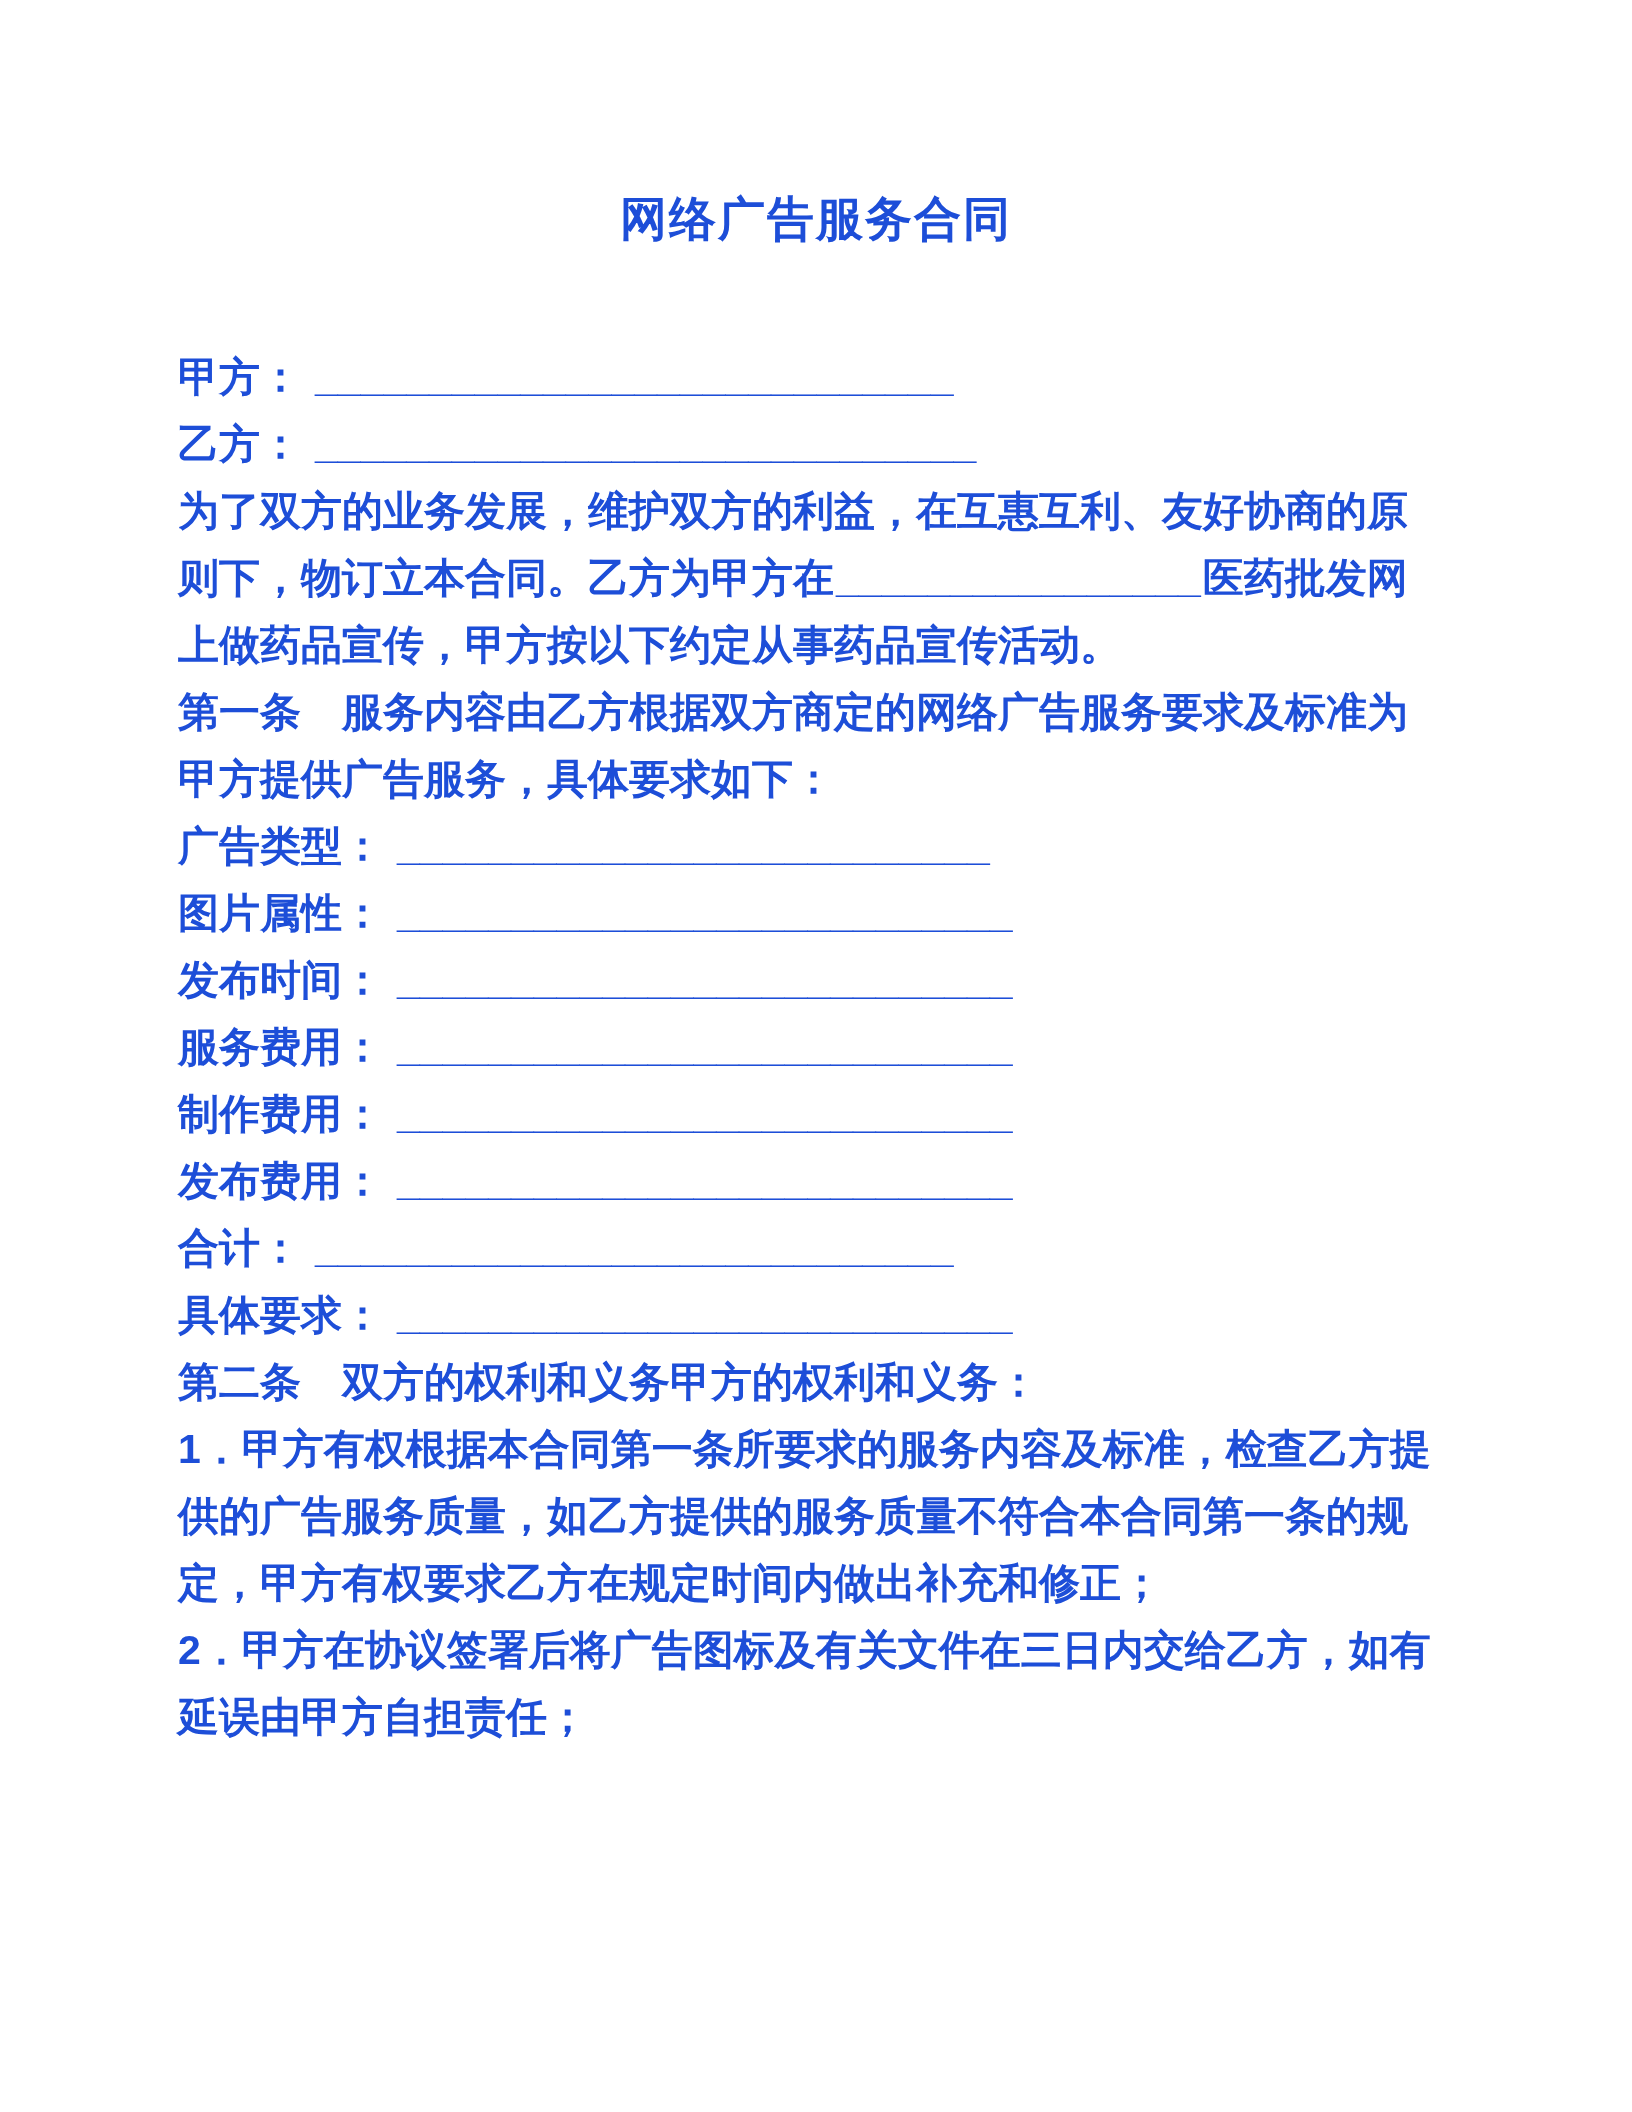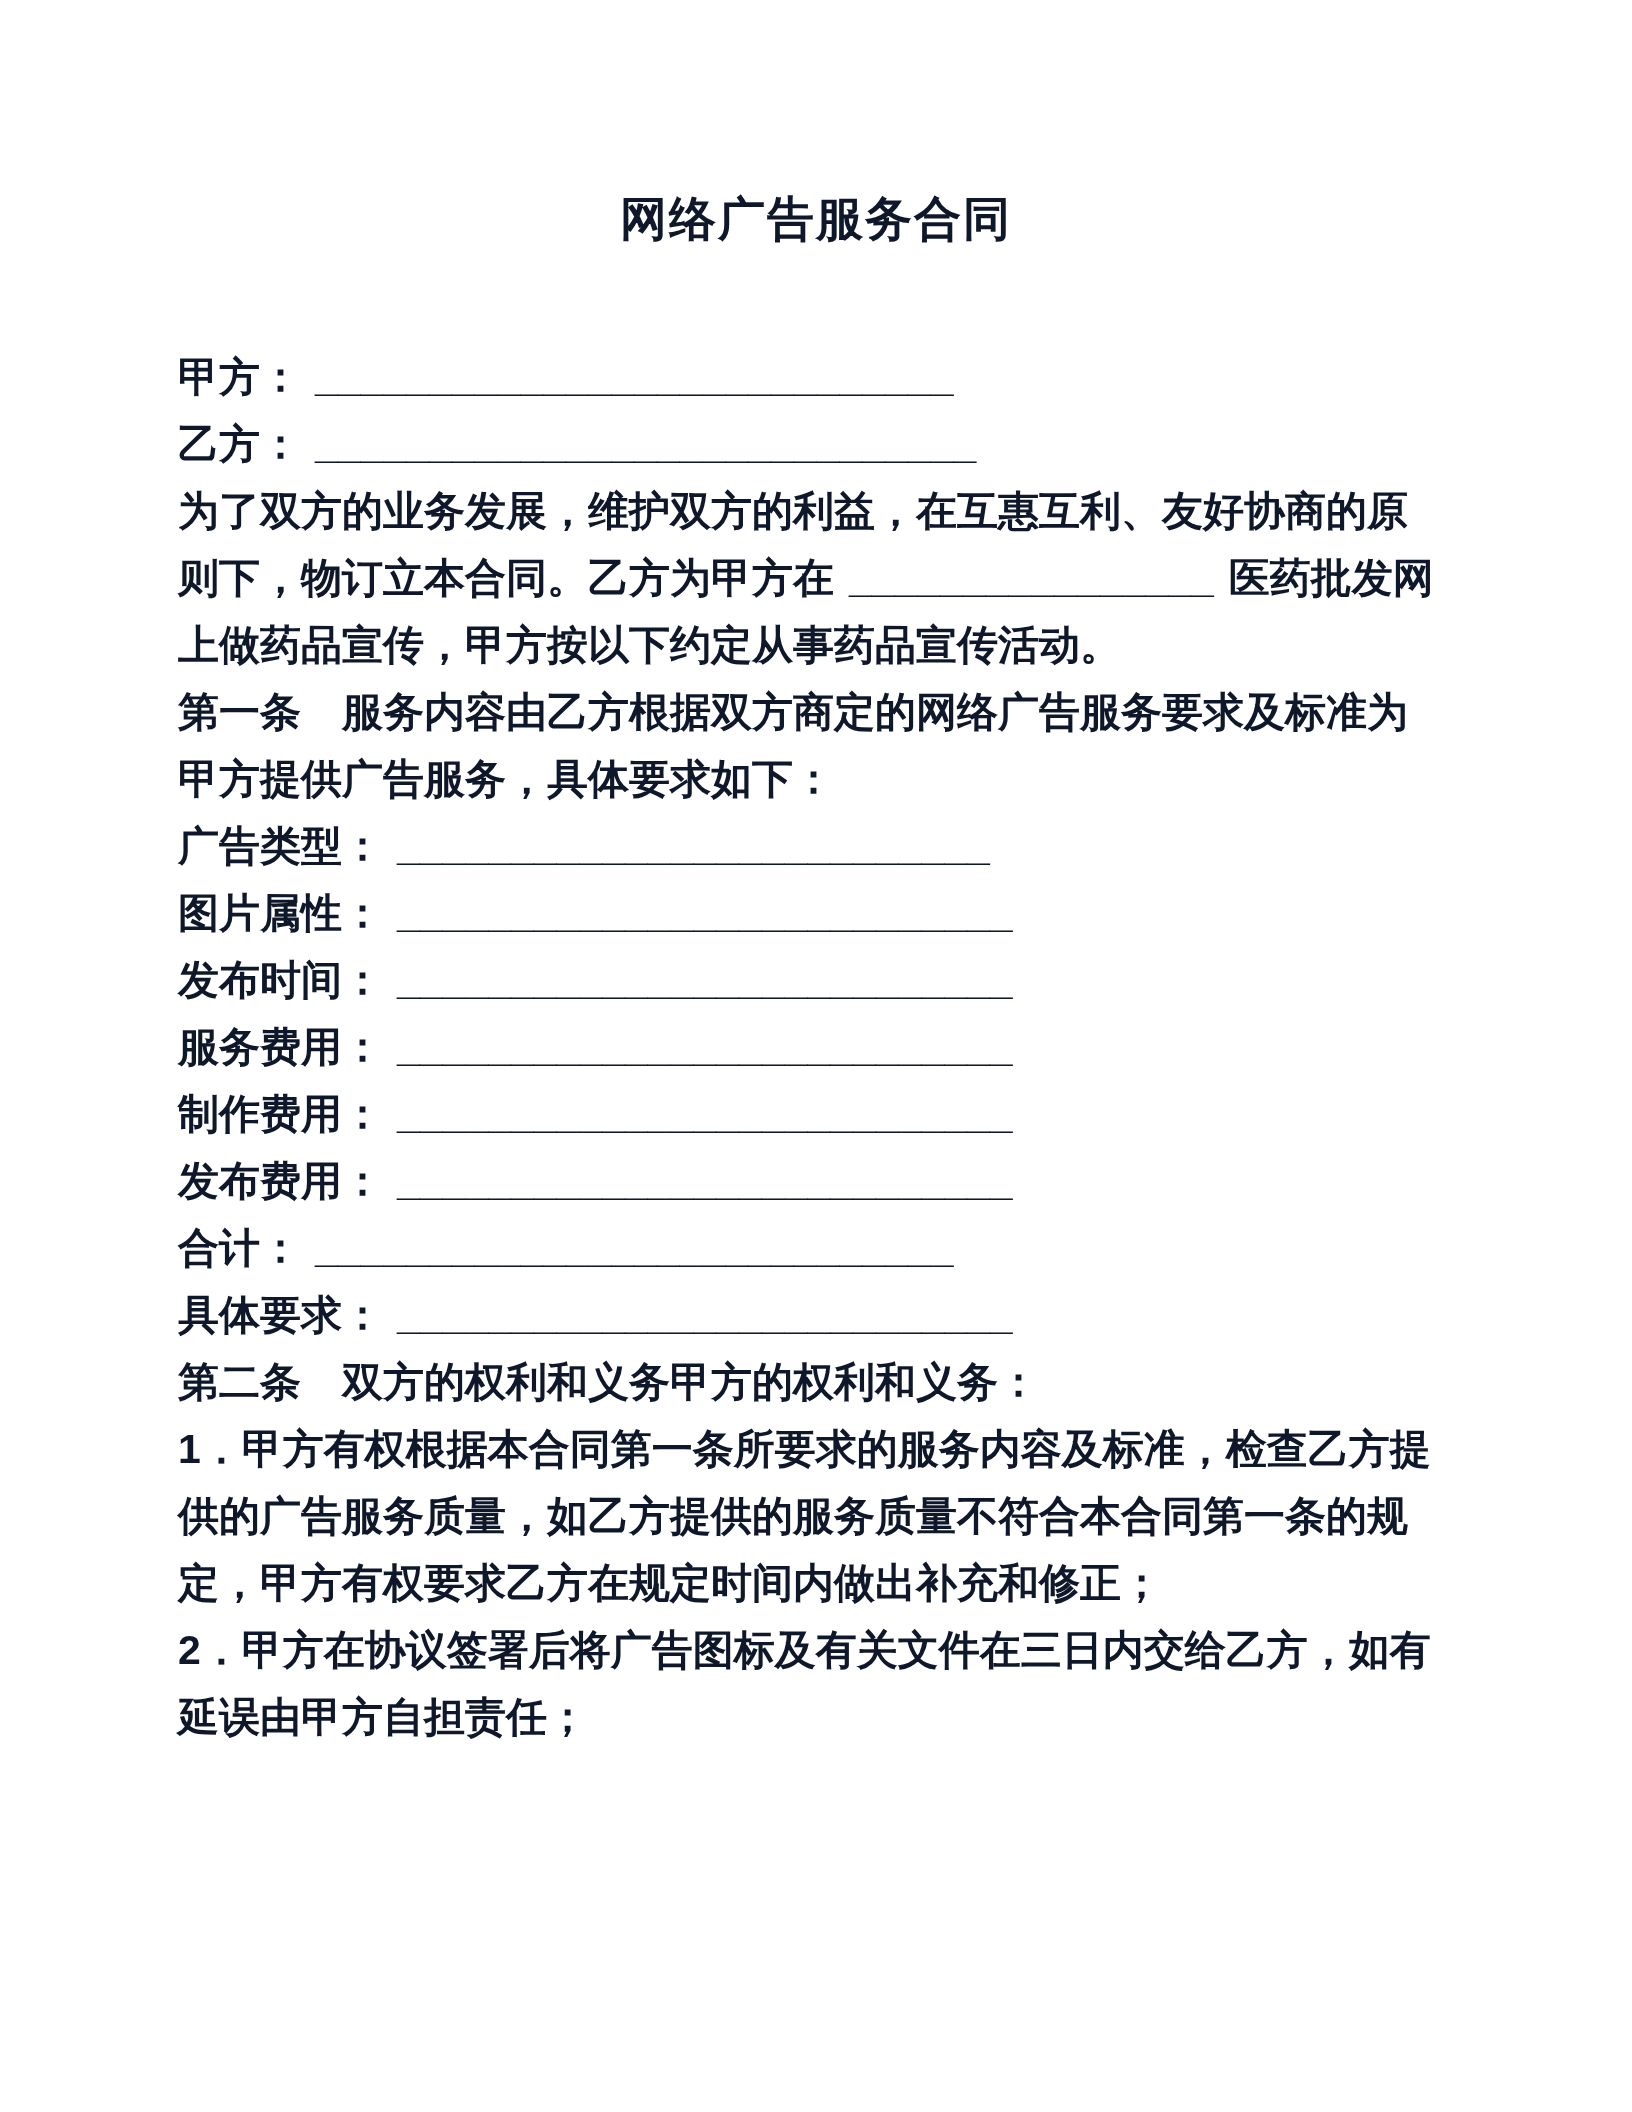--- a/index.html
+++ b/index.html
@@ -1,21 +1,21 @@
 <!DOCTYPE html>
 <html><head>
 <meta charset="utf-8">
 <style>
   html, body { margin: 0; padding: 0; background: #ffffff; }
   .page {
     position: relative;
     width: 1632px;
     height: 2112px;
     background: #ffffff;
-    color: #0f172a;
+    color: #1d4ed8;
     font-family: "Liberation Sans", "DejaVu Sans", sans-serif;
     overflow: hidden;
   }
   .doc-title {
     position: absolute;
     top: 188px;
     left: 0;
     width: 100%;
     margin: 0;
     text-align: center;
@@ -31,21 +31,21 @@
     font-size: 41px;
     line-height: 67px;
     font-weight: 600;
   }
   .line { white-space: nowrap; height: 67px; }
   .blank {
     margin-left: 14px;
     font-weight: 600;
     letter-spacing: 0;
   }
-  .inline-blank { margin: 0 15px; }
+  .inline-blank { margin: 0 2px; }
 </style>
 </head>
 <body>
 
 <div class="page">
 
   <h1 class="doc-title">网络广告服务合同</h1>
 
   <div class="content">
 

